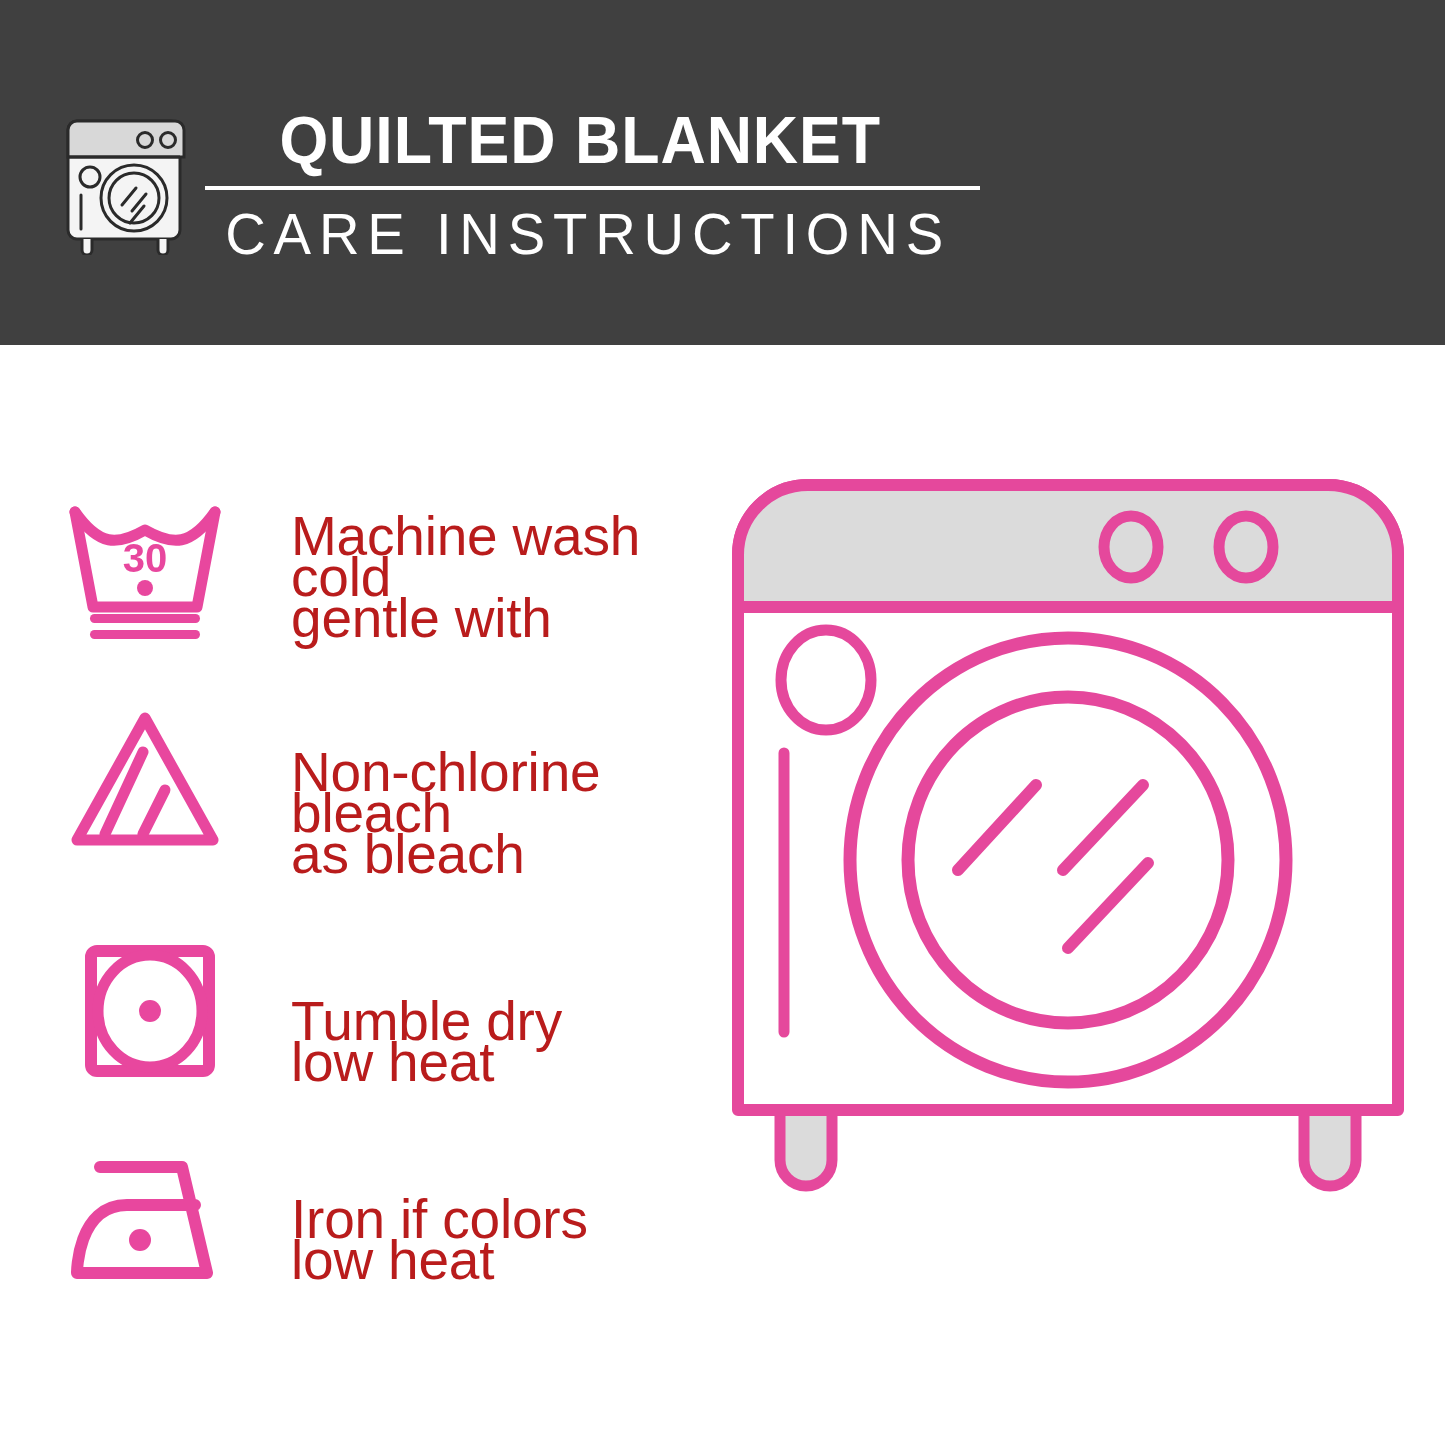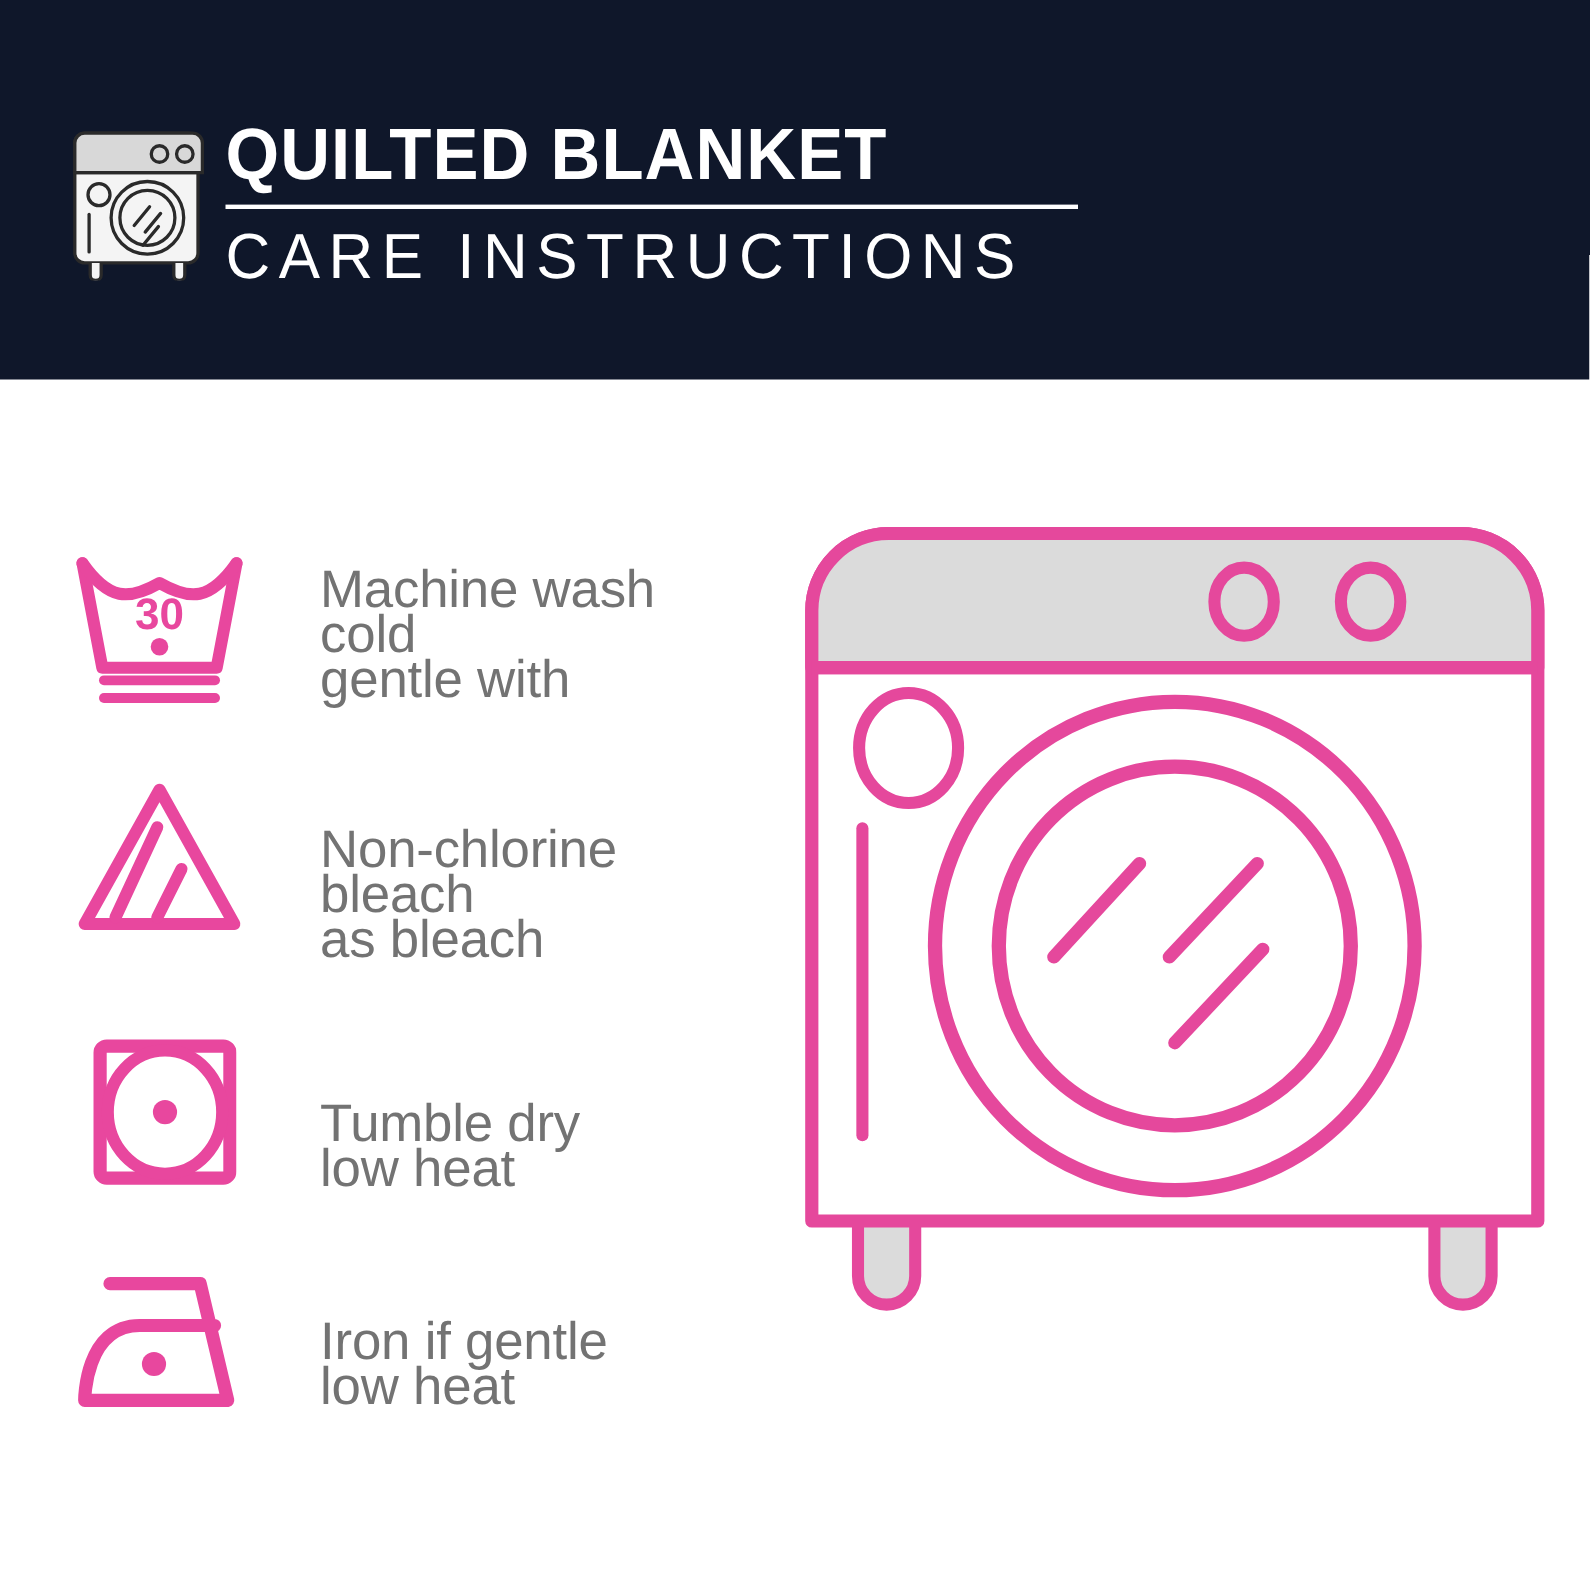--- a/index.html
+++ b/index.html
@@ -9,21 +9,22 @@
     font-family:"Liberation Sans", sans-serif;
     position:relative;
     overflow:hidden;
   }
 
   
   #header-band{
     position:absolute;
     left:0; top:0;
     width:1445px; height:345px;
-    background:#0f172a;
+    background:#404040;
+    text-align:center;
   }
   #header-washer-icon{
     position:absolute;
     left:62px; top:105px;
     width:128px; height:150px;
   }
   #header-text-block{
     position:absolute;
     left:205px; top:100px;
     width:790px;
@@ -69,22 +70,22 @@
     width:690px;
   }
   .care-icon{
     position:absolute;
     left:65px;
     top:0;
   }
   .care-text{
     position:absolute;
     left:291px;
-    color:#737373;
-    font-size:48px;
+    color:#b91c1c;
+    font-size:55px;
     line-height:41px;
     font-weight:normal;
     letter-spacing:-0.2px;
   }
   .care-text span{ display:block; }
 
   #care-item-0{ top:155px; }
   #care-item-0 .care-icon{ top:0px; }
   #care-item-0 .care-text{ top:16px; }
   #care-item-1{ top:363px; }
@@ -191,21 +192,21 @@
   </div>
 
   <div class="care-item" id="care-item-3">
     <div class="care-icon">
       <svg width="175" height="135" viewBox="0 0 175 135" fill="none">
         <path d="M35 14 L117 14 L142 120 L12 120 C12 120, 12 52, 62 52 L130 52" stroke="#E8479E" stroke-width="12" stroke-linecap="round" stroke-linejoin="round" fill="none"></path>
         <circle cx="75" cy="87" r="11" fill="#E8479E"></circle>
       </svg>
     </div>
     <div class="care-text">
-      <span>Iron if gentle</span>
+      <span>Iron if colors</span>
       <span>low heat</span>
     </div>
   </div>
 
 </div>
 
 <div id="washing-machine-illustration">
   <svg width="700" height="890" viewBox="0 0 700 890" fill="none">
 
     <path d="M62 632 v58 a26 26 0 0 0 52 0 v-58" fill="#DBDBDB" stroke="#E5489C" stroke-width="11" stroke-linejoin="round"></path>

